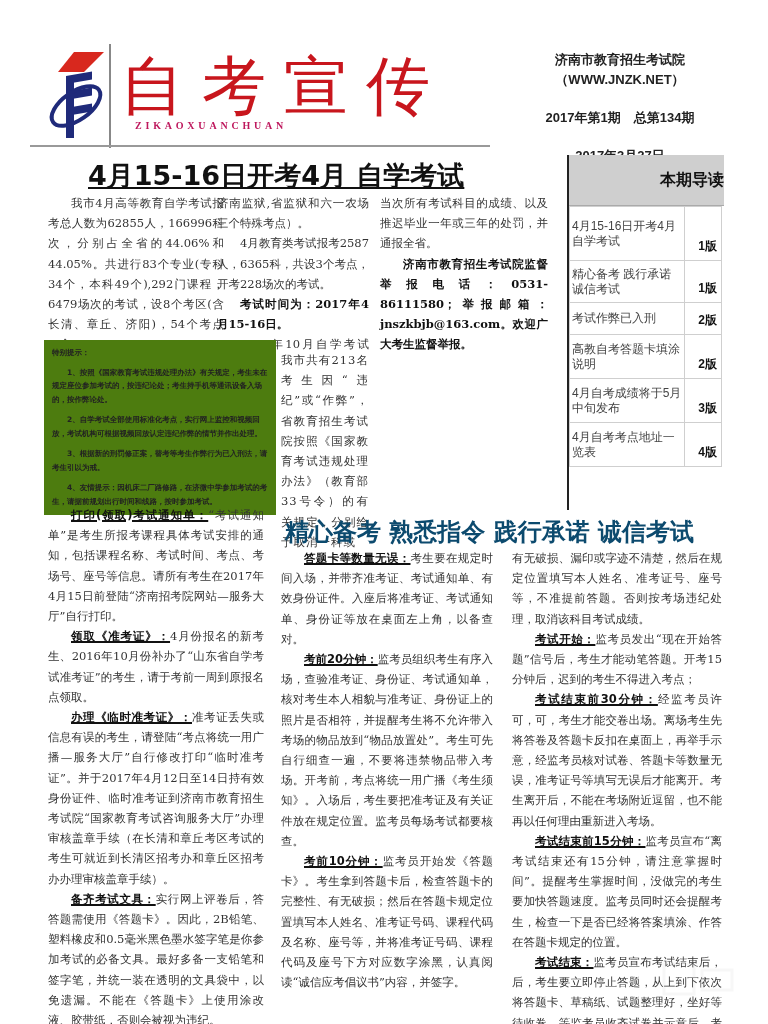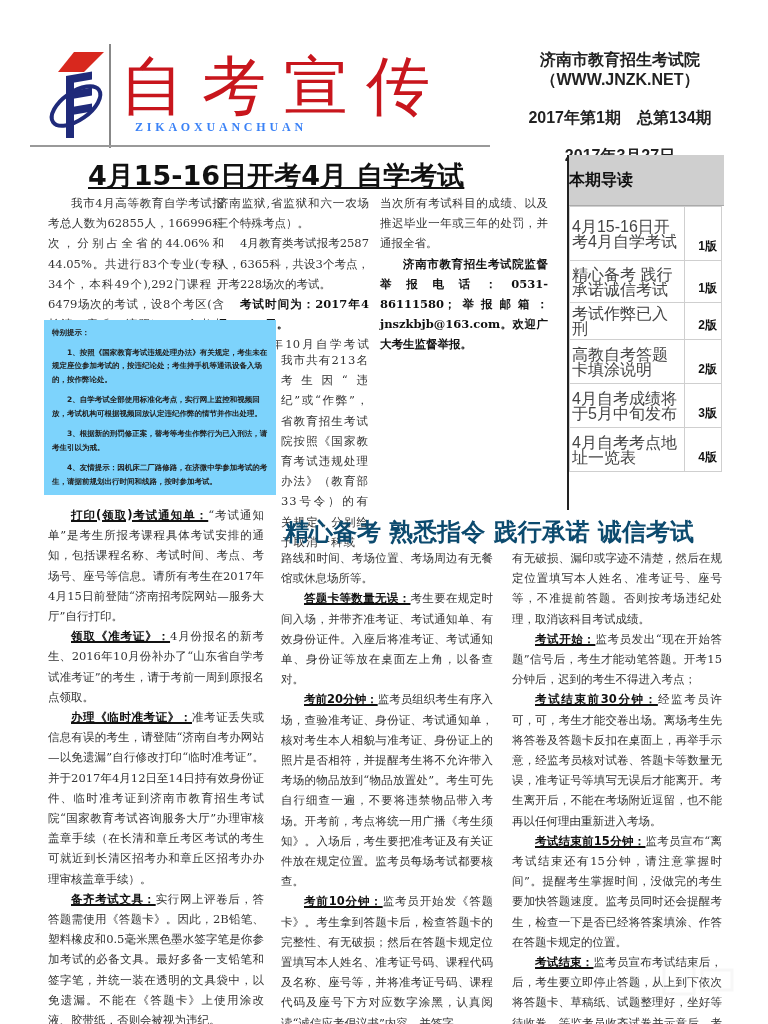--- a/index.html
+++ b/index.html
@@ -6,54 +6,54 @@
   body { width:768px; height:1024px; position:relative; overflow:hidden;
          font-family:"DejaVu Serif", serif; color:#222; }
   .abs { position:absolute; }
   
   .logo { left:44px; top:50px; width:62px; height:90px; }
   .masthead-vline { left:109px; top:44px; width:2px; height:104px; background:#888; }
   .masthead-hline { left:30px; top:145px; width:460px; height:2px; background:#999; }
   .masthead-title { left:120px; top:46px; width:360px; height:80px;
          font-family:"DejaVu Serif", serif; font-size:64px; color:#c8161d;
          letter-spacing:18px; line-height:80px; font-weight:normal; }
-  .masthead-pinyin { left:135px; top:120px; width:330px; font-size:12px; font-weight:bold;
-         color:#3b82f6; letter-spacing:3.8px; font-family:"Liberation Serif", serif; }
+  .masthead-pinyin { left:135px; top:120px; width:330px; font-size:10px; font-weight:bold;
+         color:#be185d; letter-spacing:3.8px; font-family:"Liberation Serif", serif; }
   .masthead-info { left:520px; top:50px; width:200px; text-align:center;
-         font-family:"Liberation Sans", sans-serif; font-weight:bold; font-size:16px; color:#222; }
+         font-family:"Liberation Sans", sans-serif; font-weight:bold; font-size:13px; color:#222; }
   .masthead-info div { line-height:20px; }
   .masthead-info .gap { margin-top:18px; }
 
   
   .headline1 { left:88px; top:155px; width:420px; font-family:"DejaVu Sans", sans-serif;
          font-weight:bold; font-size:27px; color:#111; letter-spacing:0px; line-height:42px;text-decoration:underline; }
 
   .col { font-size:11.5px; line-height:20.2px; color:#333; text-align:justify; }
   .col p { margin:0; text-indent:2em; }
   .col p.noindent { text-indent:0; }
   .col b { color:#111; }
   .col1 { left:48px; top:193px; width:176px; }
   .col2 { left:217px; top:193px; width:152px; }
   .col2b { left:281px; top:350px; width:88px; letter-spacing:1px; }
   .col3 { left:380px; top:193px; width:168px; }
 
-  .notice-box { left:44px; top:320px; width:232px; height:175px; background:#7dd3fc; }
+  .notice-box { left:44px; top:340px; width:232px; height:175px; background:#4d7c0f; }
   .notice-box .inner { padding:6px 8px; font-family:"DejaVu Sans", sans-serif;
          font-size:7.5px; line-height:13.5px; color:#222; font-weight:bold; }
   .notice-box p { margin:0 0 7px 0; text-indent:2em; }
   .notice-box p.title { text-indent:0; margin-bottom:6px; }
 
   
   .toc { left:567px; top:155px; width:155px; height:355px; border-left:2px solid #222; }
   .toc-head { height:50px; background:#cfcfcf; font-family:"DejaVu Sans", sans-serif;
-         font-size:16px; font-weight:bold; color:#111; text-align:left; line-height:50px;
+         font-size:16px; font-weight:bold; color:#111; text-align:right; line-height:50px;
          border-bottom:1px solid #aaa; }
   .toc table { border-collapse:collapse; width:153px; }
   .toc td { border:1px solid #cfcfcf; font-family:"Liberation Sans", sans-serif;
-         font-size:16px; color:#444; vertical-align:middle; padding:3px 2px; line-height:15px; }
+         font-size:12px; color:#444; vertical-align:middle; padding:3px 2px; line-height:15px; }
   .toc td.ed { width:30px; text-align:right; font-weight:bold; color:#111; font-size:12px;
          vertical-align:bottom; padding-bottom:6px; padding-right:4px; }
 
   
   .headline2 { left:285px; top:512px; width:450px; font-family:"DejaVu Sans", sans-serif;
          font-weight:bold; font-size:24px; color:#0c4a6e; line-height:40px; letter-spacing:0px; }
 
   .lcol { left:48px; top:505px; width:216px; }
   .mcol { left:281px; top:548px; width:212px; }
   .rcol { left:512px; top:548px; width:210px; }
@@ -143,27 +143,26 @@
     </tr>
   </tbody>
     </table>
 </div>
 
 <div class="abs headline2">精心备考 熟悉指令  践行承诺 诚信考试</div>
 
 <div class="abs col lcol">
   <p><span class="u">打印(领取)考试通知单：</span><span>“考试通知单”是考生所报考课程具体考试安排的通知，包括课程名称、考试时间、考点、考场号、座号等信息。请所有考生在2017年4月15日前登陆“济南招考院网站—服务大厅”自行打印。</span></p>
   <p><span class="u">领取《准考证》：</span><span>4月份报名的新考生、2016年10月份补办了“山东省自学考试准考证”的考生，请于考前一周到原报名点领取。</span></p>
-  <p><span class="u">办理《临时准考证》：</span><span>准考证丢失或信息有误的考生，请登陆“济南自考办网站—以免遗漏”自行修改打印“临时准考证”。并于2017年4月12日至14日持有效身份证件、临时准考证到济南市教育招生考试院“国家教育考试咨询服务大厅”办理审核盖章手续（在长清和章丘考区考试的考生可就近到长清区招考办和章丘区招考办办理审核盖章手续）。</span></p>
+  <p><span class="u">办理《临时准考证》：</span><span>准考证丢失或信息有误的考生，请登陆“考点将统一用广播—服务大厅”自行修改打印“临时准考证”。并于2017年4月12日至14日持有效身份证件、临时准考证到济南市教育招生考试院“国家教育考试咨询服务大厅”办理审核盖章手续（在长清和章丘考区考试的考生可就近到长清区招考办和章丘区招考办办理审核盖章手续）。</span></p>
   <p><span class="u">备齐考试文具：</span><span>实行网上评卷后，答答题需使用《答题卡》。因此，2B铅笔、塑料橡皮和0.5毫米黑色墨水签字笔是你参加考试的必备文具。最好多备一支铅笔和签字笔，并统一装在透明的文具袋中，以免遗漏。不能在《答题卡》上使用涂改液、胶带纸，否则会被视为违纪。</span></p>
 
 </div>
 
 <div class="abs col mcol">
-  <p class="noindent">路线和时间、考场位置、考场周边有无餐馆或休息场所等。</p>
   <p><span class="u">答题卡等数量无误：</span><span>考生要在规定时间入场，并带齐准考证、考试通知单、有效身份证件。入座后将准考证、考试通知单、身份证等放在桌面左上角，以备查对。</span></p>
   <p><span class="u">考前20分钟：</span><span>监考员组织考生有序入场，查验准考证、身份证、考试通知单，核对考生本人相貌与准考证、身份证上的照片是否相符，并提醒考生将不允许带入考场的物品放到“物品放置处”。考生可先自行细查一遍，不要将违禁物品带入考场。开考前，考点将统一用广播《考生须知》。入场后，考生要把准考证及有关证件放在规定位置。监考员每场考试都要核查。</span></p>
   <p><span class="u">考前10分钟：</span><span>监考员开始发《答题卡》。考生拿到答题卡后，检查答题卡的完整性、有无破损；然后在答题卡规定位置填写本人姓名、准考证号码、课程代码及名称、座号等，并将准考证号码、课程代码及座号下方对应数字涂黑，认真阅读“诚信应考倡议书”内容，并签字。</span></p>
 
 </div>
 
 <div class="abs col rcol">
   <p class="noindent">有无破损、漏印或字迹不清楚，然后在规定位置填写本人姓名、准考证号、座号等，不准提前答题。否则按考场违纪处理，取消该科目考试成绩。</p>
   <p><span class="u">考试开始：</span><span>监考员发出“现在开始答题”信号后，考生才能动笔答题。开考15分钟后，迟到的考生不得进入考点；</span></p>
   <p><span class="u">考试结束前30分钟：</span><span>经监考员许可，可，考生才能交卷出场。离场考生先将答卷及答题卡反扣在桌面上，再举手示意，经监考员核对试卷、答题卡等数量无误，准考证号等填写无误后才能离开。考生离开后，不能在考场附近逗留，也不能再以任何理由重新进入考场。</span></p>

